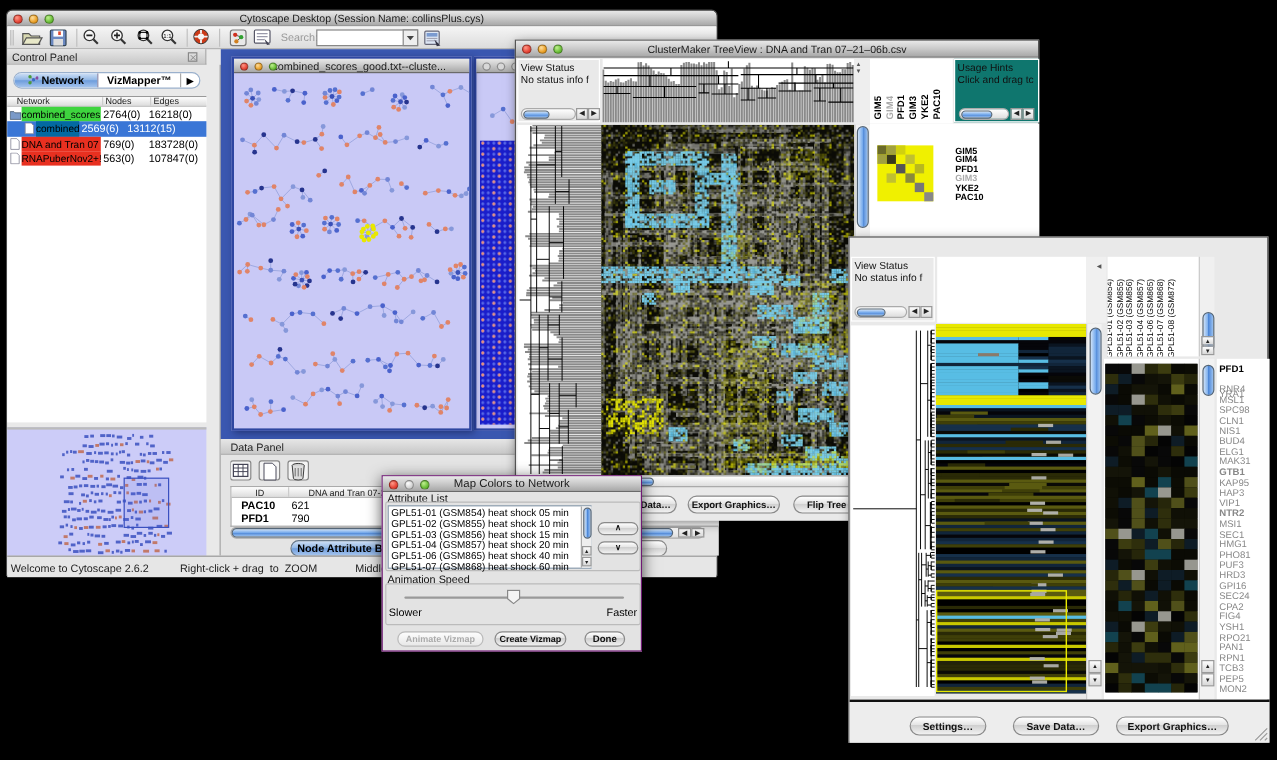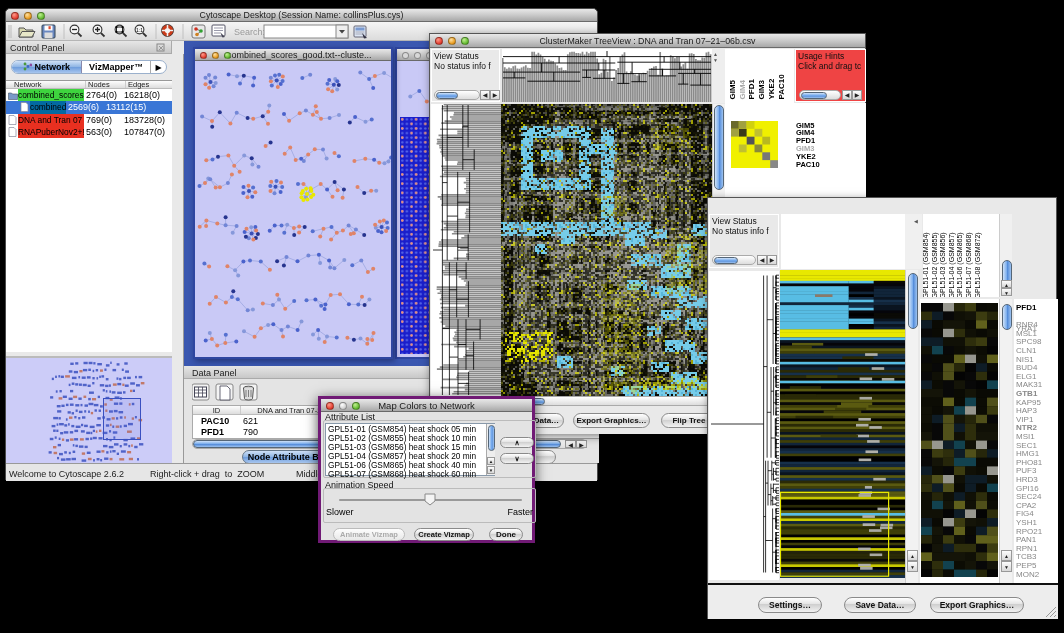--- a/index.html
+++ b/index.html
@@ -1827,21 +1827,21 @@
         </svg>
       </div>
       <div class="abs" style="left:71px;top:17.5px;font-size:7.5px;font-weight:bold;color:#000">GIM5</div>
       <div class="abs" style="left:71px;top:25.3px;font-size:7.5px;font-weight:bold;color:#000">GIM4</div>
       <div class="abs" style="left:71px;top:33.1px;font-size:7.5px;font-weight:bold;color:#000">PFD1</div>
       <div class="abs" style="left:71px;top:40.9px;font-size:7.5px;font-weight:bold;color:#aaa">GIM3</div>
       <div class="abs" style="left:71px;top:48.7px;font-size:7.5px;font-weight:bold;color:#000">YKE2</div>
       <div class="abs" style="left:71px;top:56.5px;font-size:7.5px;font-weight:bold;color:#000">PAC10</div>
       <div class="abs blkline" style="left:69px;top:0;width:1.5px;height:130px"></div>
     </div>
-    <div class="abs" style="left:365px;top:15px;width:71px;height:53px;background:#ef4444;border:1px solid #fff">
+    <div class="abs" style="left:365px;top:15px;width:71px;height:53px;background:#0f766e;border:1px solid #fff">
       <div class="vs" style="padding:2px 0 0 2px">Usage Hints<br>Click and drag tc</div>
       <div class="abs sbtrack" style="left:3px;top:40px;width:42px;height:10px"></div>
       <div class="abs sbthumb" style="left:5px;top:41.5px;width:26px;height:7px"></div>
       <div class="abs" style="left:46px;top:40px;width:20px;height:10px;display:flex">
         <div class="arrbox" style="flex:1;font-size:6px;line-height:9px">◀</div>
         <div class="arrbox" style="flex:1;font-size:6px;line-height:9px">▶</div>
       </div>
     </div>
     <div class="abs blkline" style="left:364px;top:15px;width:1.5px;height:184px"></div>
     <div class="abs blkline" style="left:365px;top:68.5px;width:71px;height:1.5px"></div>
@@ -2370,21 +2370,21 @@
     </div>
     <div class="abs" style="left:0;top:385px;width:350px;height:36px;background:#ededed;border-top:2px solid #111">
       <div class="aquabtn abs" style="left:50px;top:12px;width:64px;height:16px;font-size:8.5px;line-height:15px">Settings…</div>
       <div class="aquabtn abs" style="left:136px;top:12px;width:72px;height:16px;font-size:8.5px;line-height:15px">Save Data…</div>
       <div class="aquabtn abs" style="left:222px;top:12px;width:94px;height:16px;font-size:8.5px;line-height:15px">Export Graphics…</div>
       <svg width="12" height="12" style="position:absolute;right:1px;bottom:1px">
         <path d="M11 1 L1 11M11 5 L5 11M11 9 L9 11" stroke="#999" stroke-width="1"></path>
       </svg>
     </div>
   </div>
-<div class="abs" style="left:318px;top:396px;width:217px;height:147px;background:#e3e3e3;border:3px solid #701a75;box-shadow:0 3px 12px rgba(0,0,0,0.7)">
+<div class="abs" style="left:318px;top:396px;width:217px;height:147px;background:#e3e3e3;border:1px solid #701a75;box-shadow:0 3px 12px rgba(0,0,0,0.7)">
     <div class="tbar abs" style="left:0;top:0;width:100%;height:13px">
       <div class="lights" style="left:5px;top:2.5px">
         <div class="li lr"></div>
         <div class="li lw"></div>
         <div class="li lg"></div>
       </div>
       <div class="tt" style="font-size:9.5px;line-height:13px">Map Colors to Network</div>
     </div>
     <div style="position:absolute;left:4px;top:13px;font-size:9px;color:#111">Attribute List</div>
     <div class="abs" style="left:2px;top:21px;width:213px;height:58px;border:1px solid #bbb;border-radius:2px">

